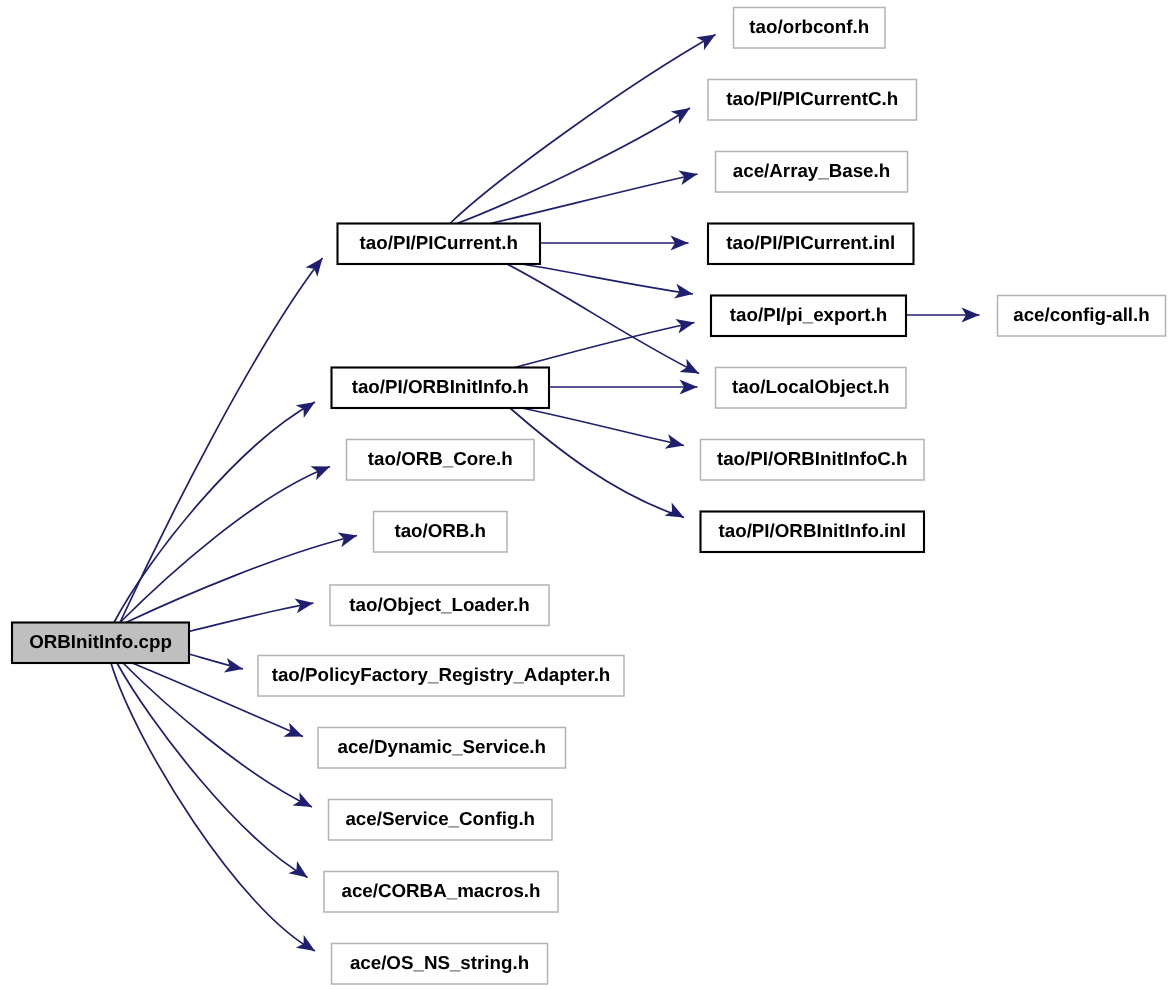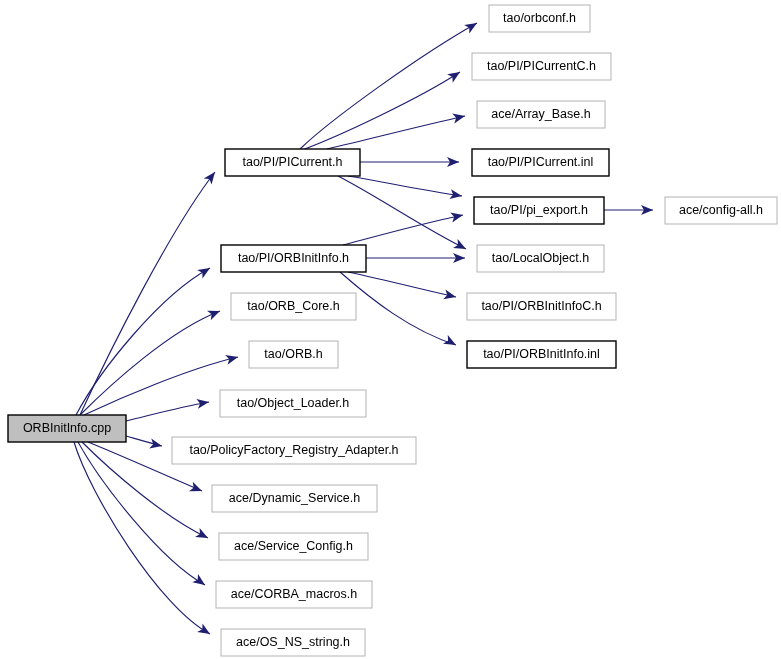--- a/index.html
+++ b/index.html
@@ -12,20 +12,21 @@
     width: 781px;
     height: 659px;
     overflow: hidden;
     font-family: "Liberation Sans", sans-serif;
   }
   #graph-root {
     position: relative;
     width: 781px;
     height: 642px;
     background: #ffffff;
+    font-weight: bold;
   }
   svg#dep-graph {
     display: block;
     width: 781px;
     height: 659px;
   }
   .node-box {
     fill: #ffffff;
     stroke: #b3b3b3;
     stroke-width: 1;

